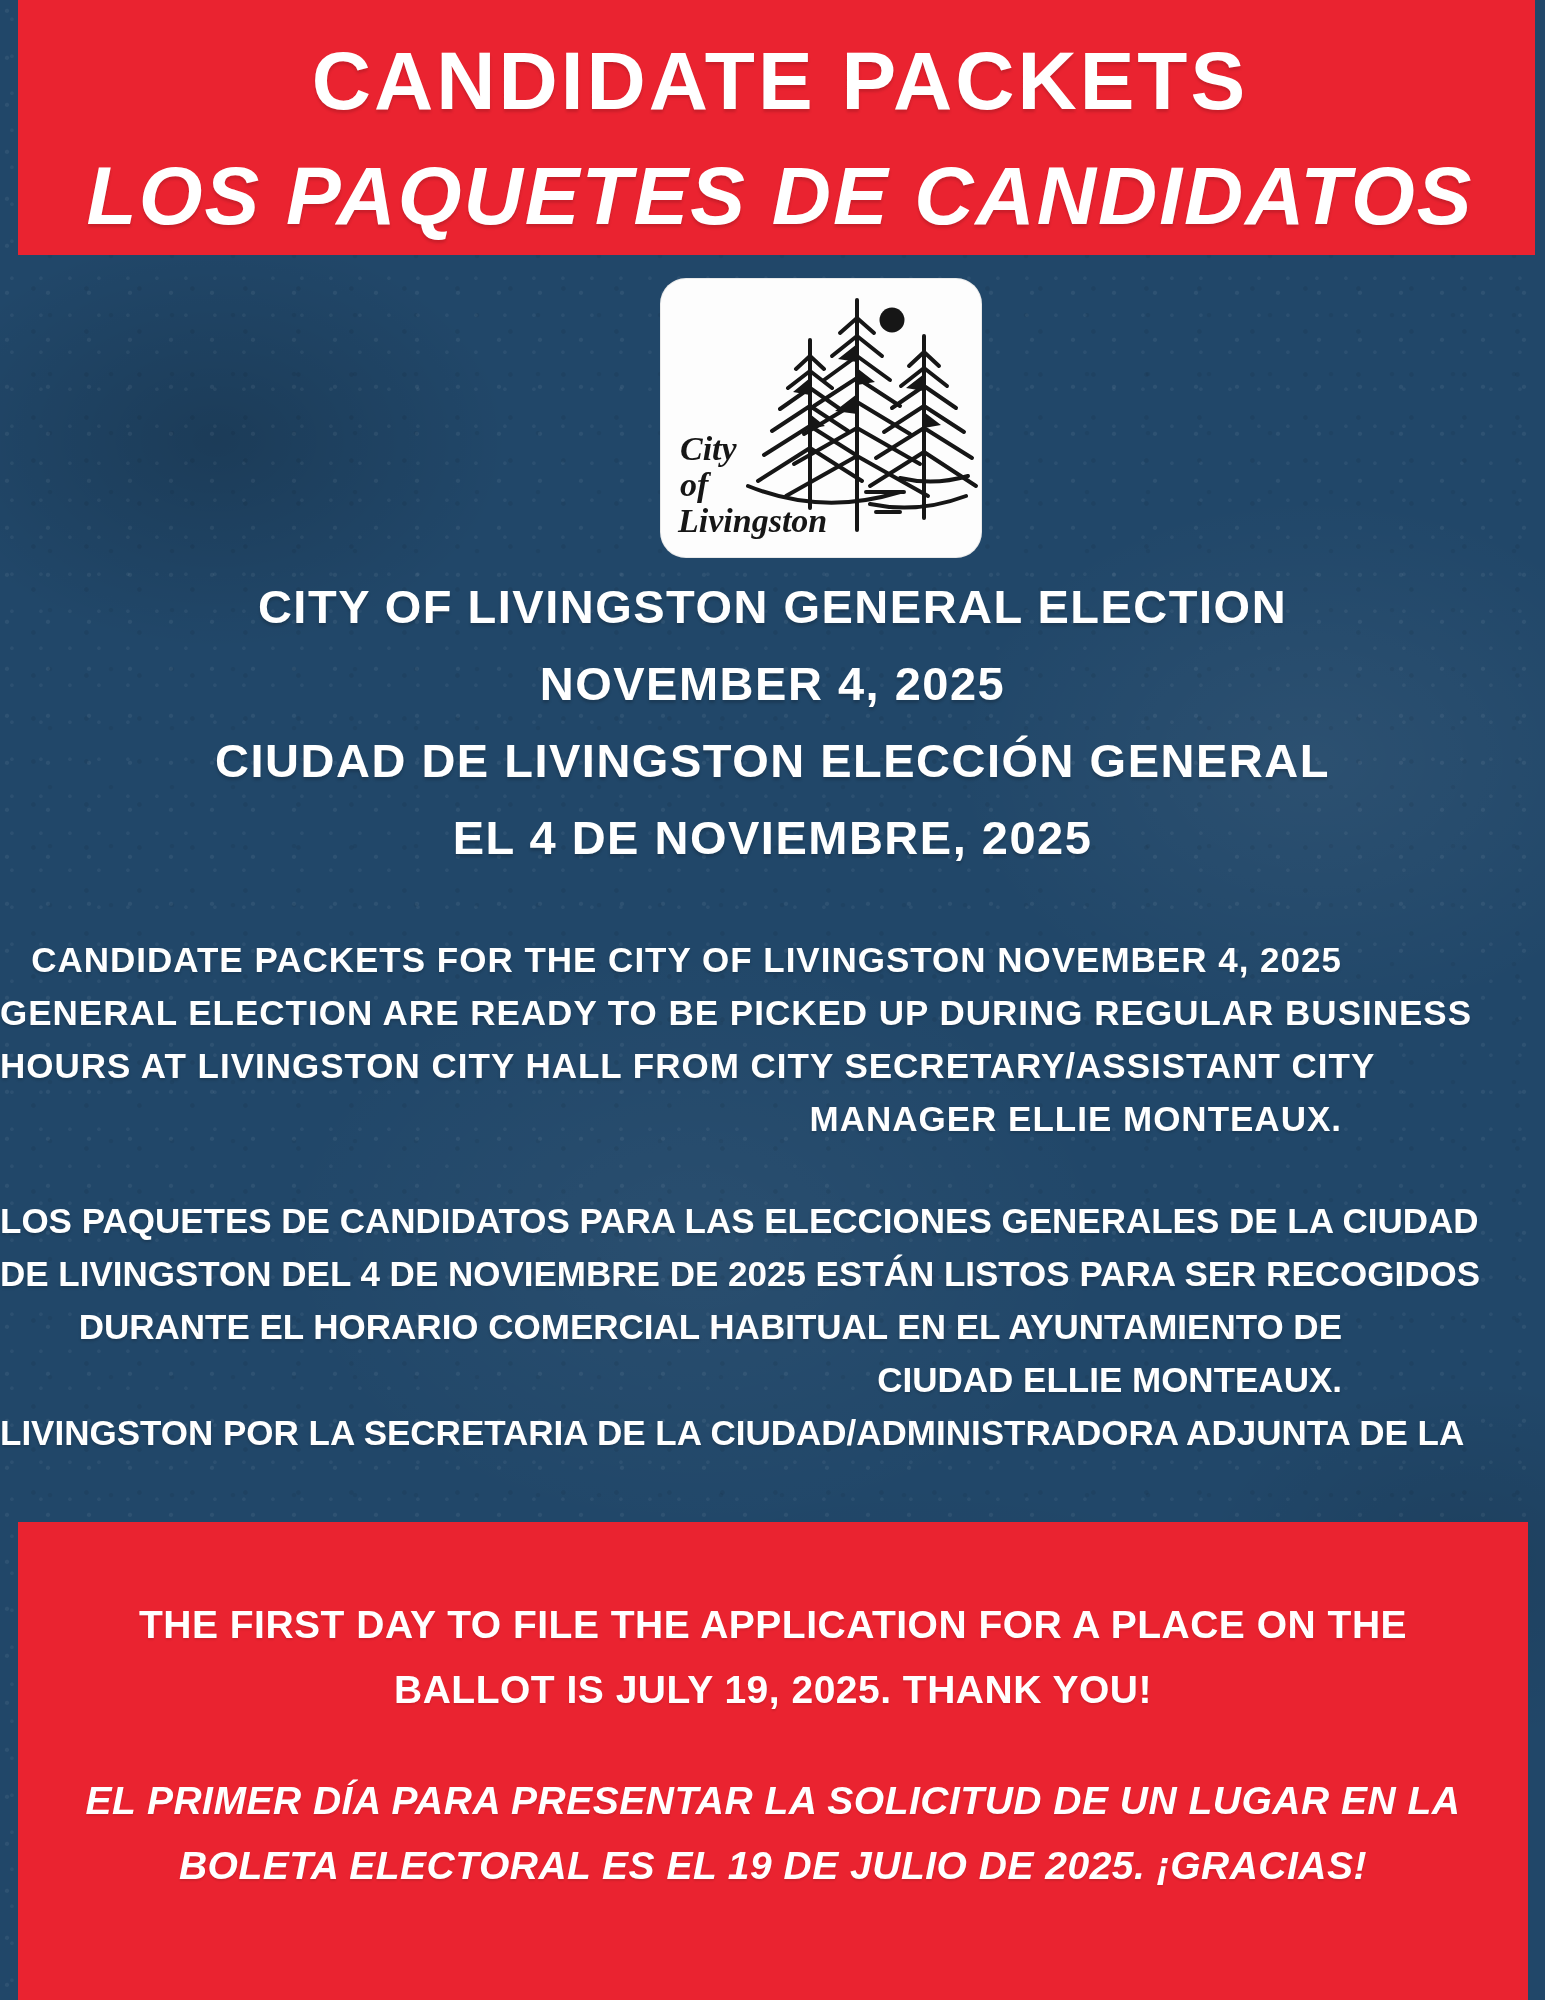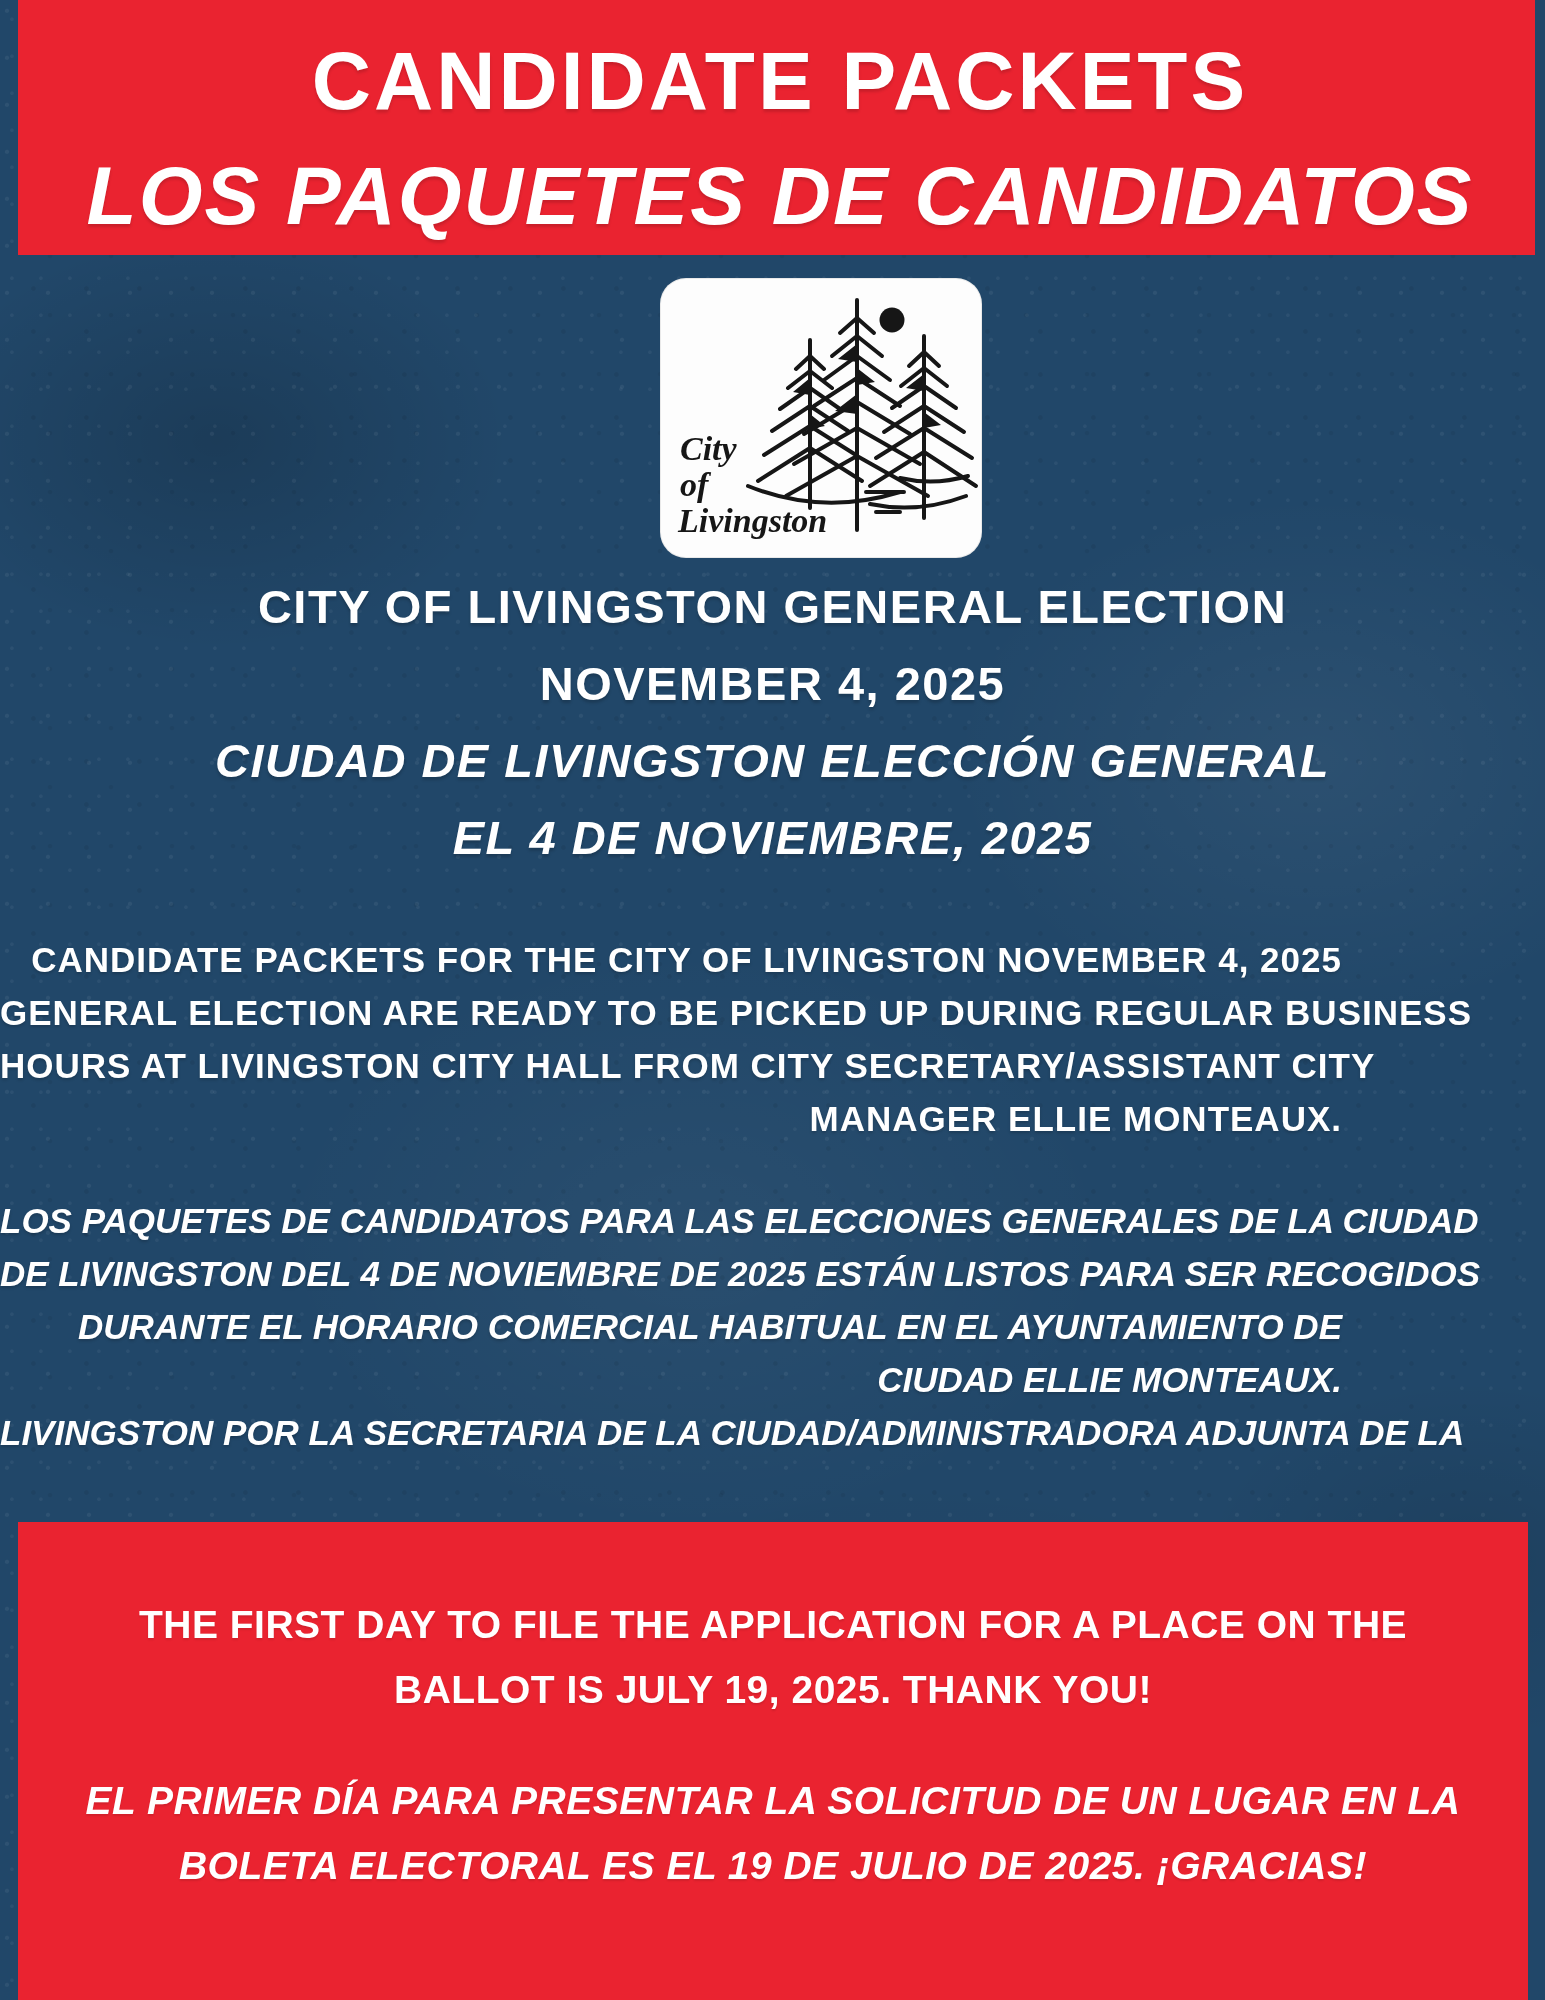--- a/index.html
+++ b/index.html
@@ -36,27 +36,27 @@
     left:612px;top:278px;width:322px;height:280px;background:#fdfdfd;
     border-radius:26px;z-index:2;box-shadow:0 0 0 1px rgba(0,0,0,.08) inset;margin-left:48px;
   }
   .logo svg{display:block;}
   .logo-text{font-family:"Liberation Serif", serif;font-style:italic;font-weight:600;fill:#161616;}
   .title-block{
     left:0;top:568px;width:1545px;z-index:2;text-align:center;color:#fff;font-weight:700;
     font-size:47px;line-height:77px;letter-spacing:1.5px;text-shadow:0 3px 3px rgba(0,0,0,.18);
   }
   .title-line{white-space:nowrap;}
-  .title-line.es{font-style:italic;}
+  .title-line.es{}
   .para{
     left:0;width:1342px;z-index:2;text-align:right;color:#fff;font-weight:700;
     line-height:53px;text-shadow:0 2px 3px rgba(0,0,0,.18);
   }
   .para-en{top:933px;font-size:35px;letter-spacing:1px;}
-  .para-es{top:1194px;font-size:35px;letter-spacing:0;font-style:italic;}
+  .para-es{top:1194px;font-size:35px;letter-spacing:0;}
   .para-line{white-space:nowrap;}
   .footer{
     left:18px;top:1522px;width:1510px;height:478px;background:#ea2330;z-index:2;
     text-align:center;color:#fff;font-weight:700;box-sizing:border-box;padding-top:70px;
   }
   .footer-line{font-size:39px;line-height:65px;letter-spacing:.5px;white-space:nowrap;
     text-shadow:0 2px 2px rgba(0,0,0,.10);}
   .footer-group.es{margin-top:46px;font-style:italic;}
 </style>
 </head>

